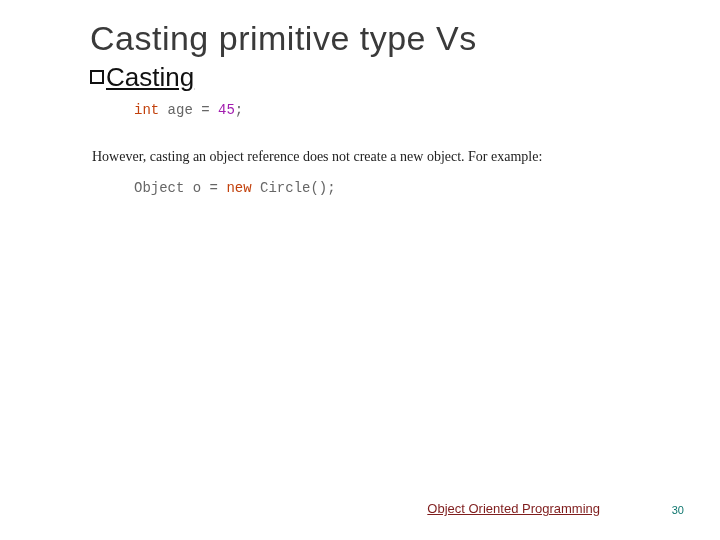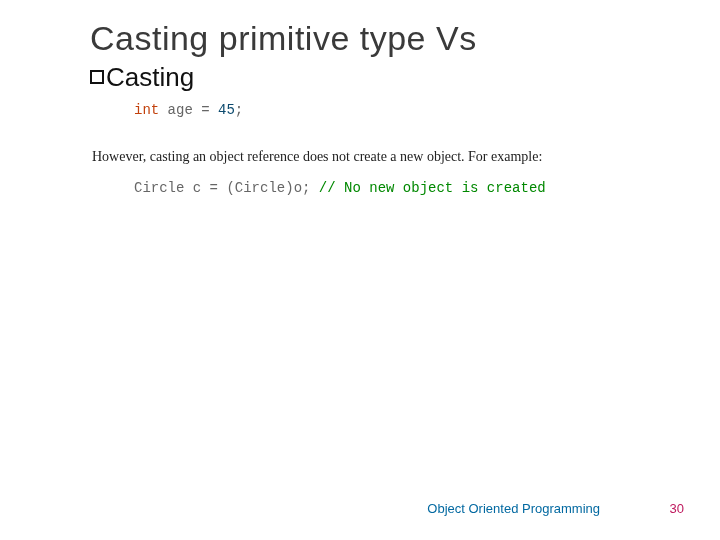--- a/index.html
+++ b/index.html
@@ -33,20 +33,21 @@
   }
   .body-wrap {
     margin-top: 6px;
     max-height: 190px;
     overflow: hidden;
   }
   .body {
     font-size: 26px;
     line-height: 1.15;
     color: #111;
+    text-decoration: underline;
   }
   .bullet-box {
     display: inline-block;
     width: 14px;
     height: 14px;
     border: 2px solid #111;
     margin-right: 2px;
     vertical-align: 2px;
     box-sizing: border-box;
   }
@@ -58,45 +59,46 @@
     margin-top: 8px;
     font-size: 14px;
   }
   .code-block {
     font-family: "Courier New", Courier, monospace;
     color: #666;
     margin-left: 44px;
     line-height: 1.4;
   }
   .kw { color: #c2410c; }
-  .num { color: #0c4a6e; }
+  .num { color: #a21caf; }
   .cmt { color: #008800; }
   .prose {
     font-family: Georgia, "Times New Roman", serif;
     font-size: 14px;
     color: #222;
     margin: 28px 0 14px 2px;
   }
   .prose .var {
     font-family: "Courier New", Courier, monospace;
     color: #555;
   }
   .footer-label {
     position: absolute;
     bottom: 24px;
     right: 120px;
     font-size: 13px;
-    color: #0369a1;
+    color: #7f1d1d;
+    text-decoration: underline;
   }
   .footer-num {
     position: absolute;
     bottom: 24px;
     right: 36px;
-    font-size: 13px;
-    color: #be185d;
+    font-size: 11px;
+    color: #0f766e;
   }
 </style>
 </head>
 <body>
 
 <div class="slide">
 
   <h1 class="title">
     <span>Casting primitive type Vs</span><br>
   </h1>
@@ -114,21 +116,21 @@
         <span class="kw">int</span><span> age = </span><span class="num">45</span><span>;</span>
       </div>
     </div>
 
     <div class="prose">
       <span>However, casting an object reference does not create a new object. For example:</span>
     </div>
 
     <div class="code-block">
       <div>
-        <span>Circle c = (Circle)o; </span><span class="cmt">// No new object is created</span>
+        <span>Object o = </span><span class="kw">new</span><span> Circle();</span>
       </div>
     </div>
 
 
   </div>
 
   <div class="footer-label">Object Oriented Programming</div>
   <div class="footer-num">30</div>
 
 </div>

